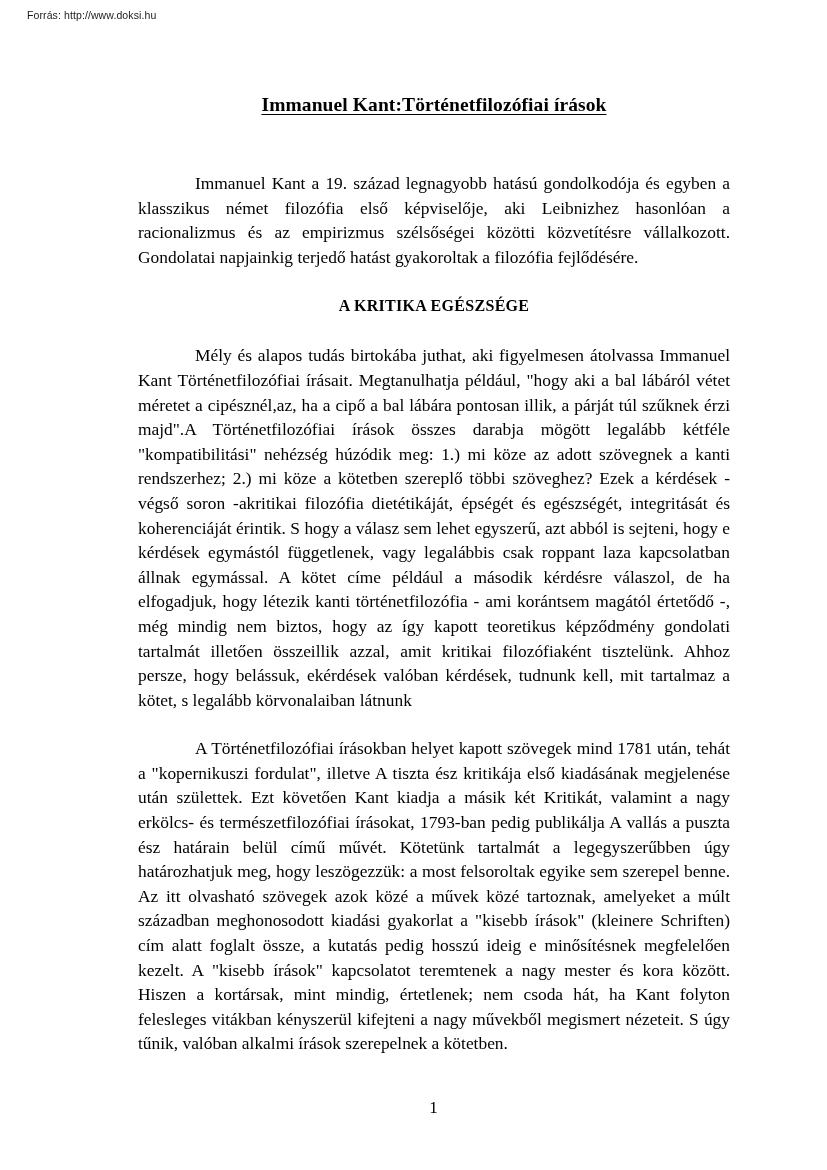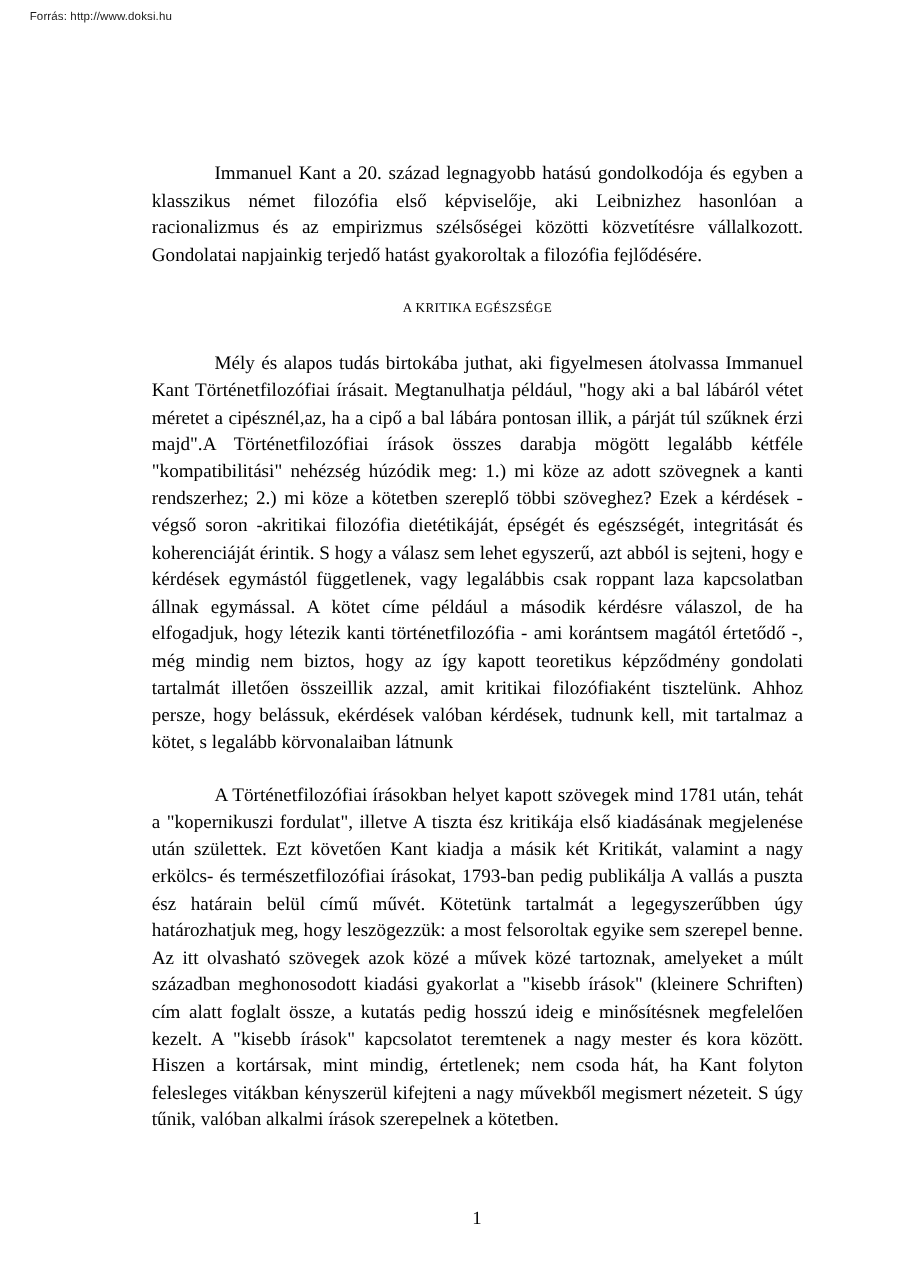--- a/index.html
+++ b/index.html
@@ -56,22 +56,22 @@
     padding: 0;
     letter-spacing: 0.1px;
   }
   .doc-title span.u {
     text-decoration: underline;
     text-underline-offset: 3px;
   }
 
   .section-heading {
     text-align: center;
-    font-size: 12px;
-    font-weight: normal;
+    font-size: 16px;
+    font-weight: bold;
     line-height: 22px;
     margin: 0;
     padding: 0;
     letter-spacing: 0.3px;
   }
 
   p.body-par {
     margin: 0;
     padding: 0;
     font-size: 17.4px;
@@ -107,24 +107,25 @@
 </style>
 </head>
 <body>
 
 <div class="page">
 
   <div class="source-header">Forrás: http://www.doksi.hu</div>
 
   <div class="content">
 
+    <h1 class="doc-title"><span class="u">Immanuel Kant:Történetfilozófiai írások</span></h1>
 
     <div class="sp-title-par1"></div>
 
-    <p class="body-par indent">Immanuel Kant a 20. század legnagyobb hatású gondolkodója és egyben a klasszikus német filozófia első képviselője, aki Leibnizhez hasonlóan a racionalizmus és az empirizmus szélsőségei közötti közvetítésre vállalkozott. Gondolatai napjainkig terjedő hatást gyakoroltak a filozófia fejlődésére.</p>
+    <p class="body-par indent">Immanuel Kant a 19. század legnagyobb hatású gondolkodója és egyben a klasszikus német filozófia első képviselője, aki Leibnizhez hasonlóan a racionalizmus és az empirizmus szélsőségei közötti közvetítésre vállalkozott. Gondolatai napjainkig terjedő hatást gyakoroltak a filozófia fejlődésére.</p>
 
     <div class="sp-par1-head"></div>
 
     <h2 class="section-heading">A KRITIKA EGÉSZSÉGE</h2>
 
     <div class="sp-head-par2"></div>
 
     <p class="body-par indent">Mély és alapos tudás birtokába juthat, aki figyelmesen átolvassa Immanuel Kant Történetfilozófiai írásait. Megtanulhatja például, "hogy aki a bal lábáról vétet méretet a cipésznél,az, ha a cipő a bal lábára pontosan illik, a párját túl szűknek érzi majd".A Történetfilozófiai írások összes darabja mögött legalább kétféle "kompatibilitási" nehézség húzódik meg: 1.) mi köze az adott szövegnek a kanti rendszerhez; 2.) mi köze a kötetben szereplő többi szöveghez? Ezek a kérdések - végső soron -akritikai filozófia dietétikáját, épségét és egészségét, integritását és koherenciáját érintik. S hogy a válasz sem lehet egyszerű, azt abból is sejteni, hogy e kérdések egymástól függetlenek, vagy legalábbis csak roppant laza kapcsolatban állnak egymással. A kötet címe például a második kérdésre válaszol, de ha elfogadjuk, hogy létezik kanti történetfilozófia - ami korántsem magától értetődő -, még mindig nem biztos, hogy az így kapott teoretikus képződmény gondolati tartalmát illetően összeillik azzal, amit kritikai filozófiaként tisztelünk. Ahhoz persze, hogy belássuk, ekérdések valóban kérdések, tudnunk kell, mit tartalmaz a kötet, s legalább körvonalaiban látnunk</p>
 
 

